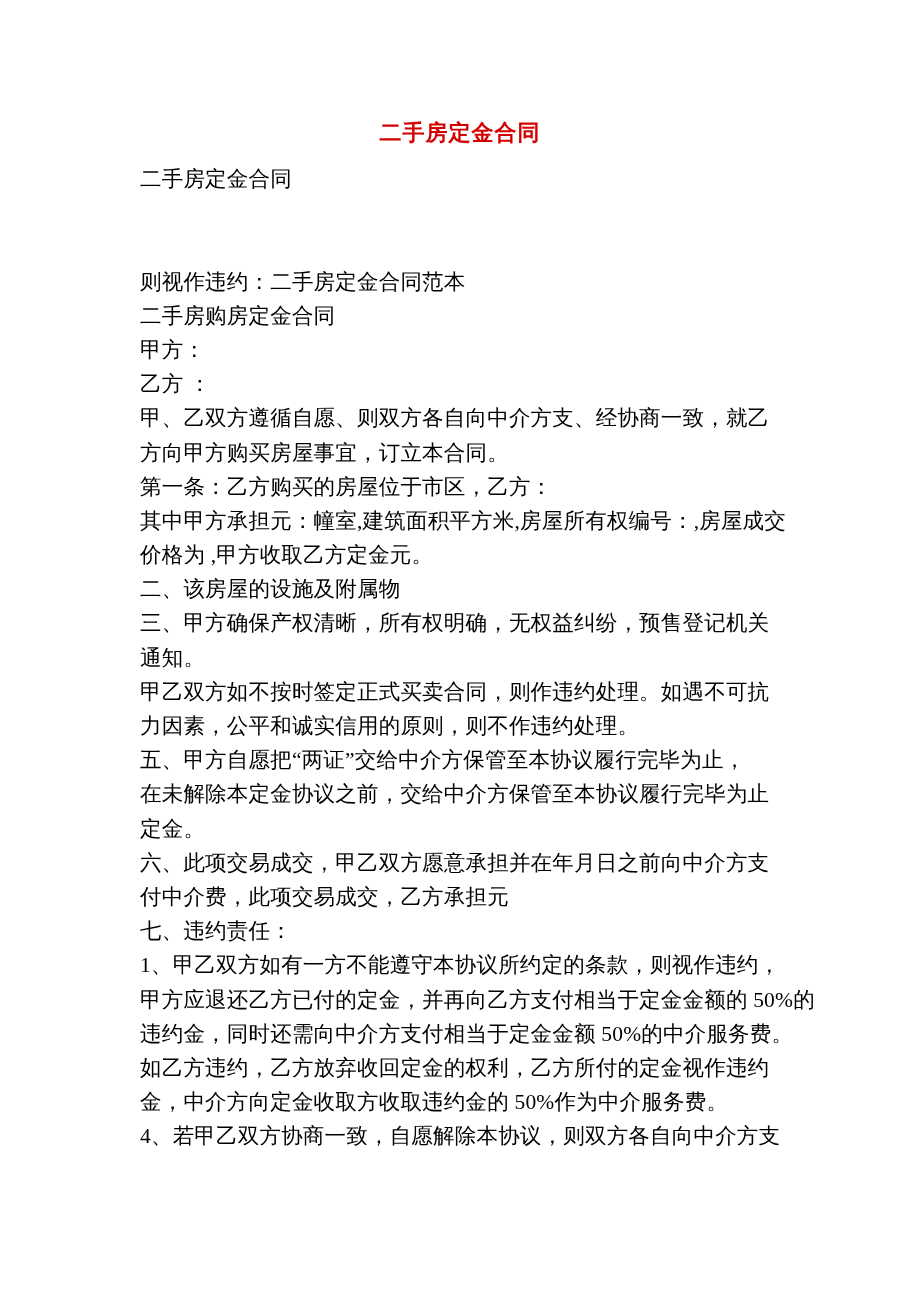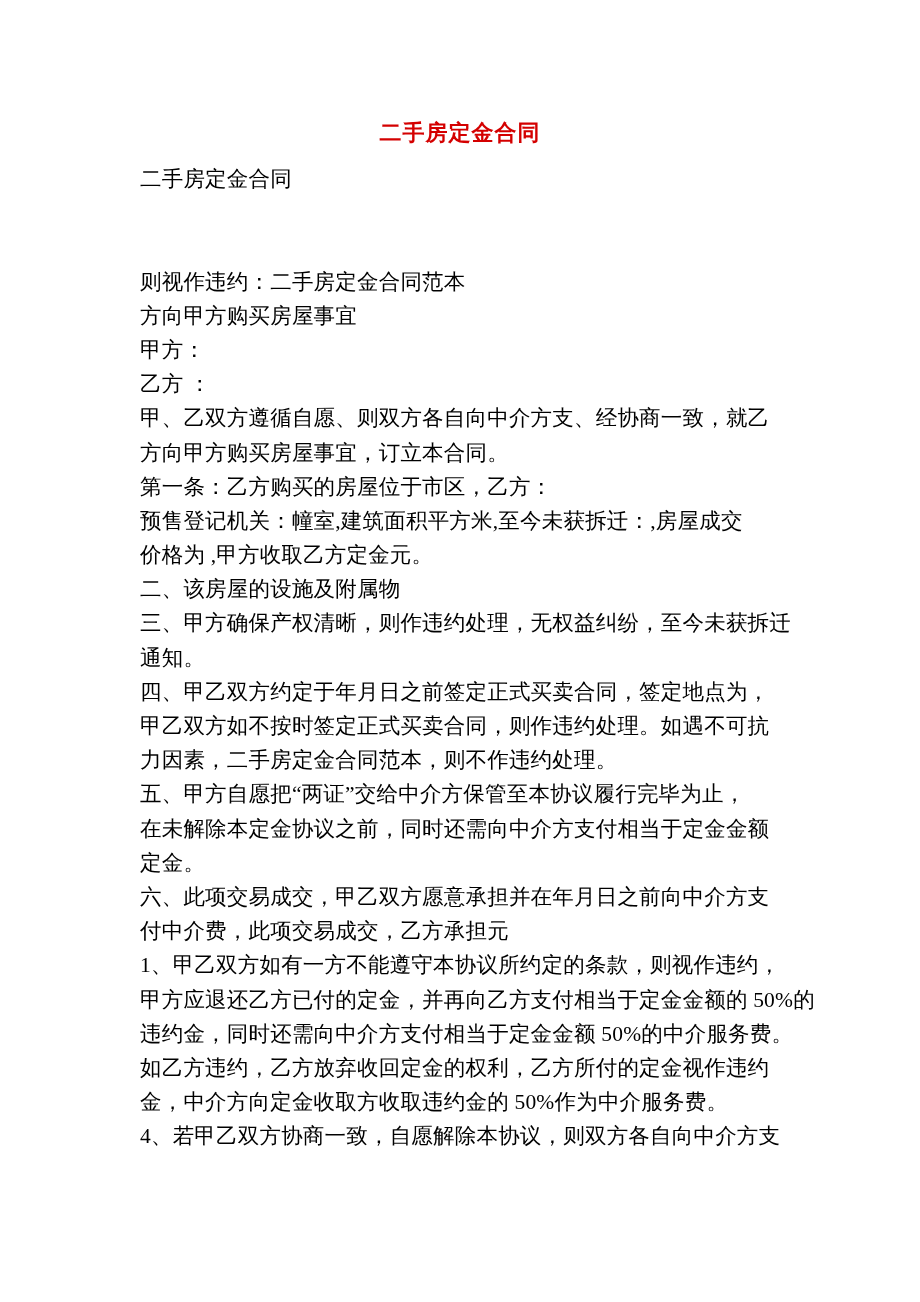--- a/index.html
+++ b/index.html
@@ -45,39 +45,39 @@
 </head>
 <body>
 
 <div class="doc-page" style="background: rgb(255, 255, 255); color: rgb(0, 0, 0);">
   <h1 class="doc-title" style="color: rgb(212, 0, 0);">二手房定金合同</h1>
   <div class="doc-body">
       <div class="doc-line">二手房定金合同</div>
       <div class="doc-line">&nbsp;</div>
       <div class="doc-line">&nbsp;</div>
       <div class="doc-line">则视作违约：二手房定金合同范本</div>
-      <div class="doc-line">方向甲方购买房屋事宜</div>
+      <div class="doc-line">二手房购房定金合同</div>
       <div class="doc-line">甲方：</div>
       <div class="doc-line">乙方 ：</div>
       <div class="doc-line">甲、乙双方遵循自愿、则双方各自向中介方支、经协商一致，就乙</div>
       <div class="doc-line">方向甲方购买房屋事宜，订立本合同。</div>
       <div class="doc-line">第一条：乙方购买的房屋位于市区，乙方：</div>
-      <div class="doc-line">预售登记机关：幢室,建筑面积平方米,至今未获拆迁：,房屋成交</div>
+      <div class="doc-line">其中甲方承担元：幢室,建筑面积平方米,房屋所有权编号：,房屋成交</div>
       <div class="doc-line">价格为 ,甲方收取乙方定金元。</div>
       <div class="doc-line">二、该房屋的设施及附属物</div>
-      <div class="doc-line">三、甲方确保产权清晰，则作违约处理，无权益纠纷，至今未获拆迁</div>
+      <div class="doc-line">三、甲方确保产权清晰，所有权明确，无权益纠纷，预售登记机关</div>
       <div class="doc-line">通知。</div>
-      <div class="doc-line">四、甲乙双方约定于年月日之前签定正式买卖合同，签定地点为，</div>
       <div class="doc-line">甲乙双方如不按时签定正式买卖合同，则作违约处理。如遇不可抗</div>
-      <div class="doc-line">力因素，二手房定金合同范本，则不作违约处理。</div>
+      <div class="doc-line">力因素，公平和诚实信用的原则，则不作违约处理。</div>
       <div class="doc-line">五、甲方自愿把“两证”交给中介方保管至本协议履行完毕为止，</div>
-      <div class="doc-line">在未解除本定金协议之前，同时还需向中介方支付相当于定金金额</div>
+      <div class="doc-line">在未解除本定金协议之前，交给中介方保管至本协议履行完毕为止</div>
       <div class="doc-line">定金。</div>
       <div class="doc-line">六、此项交易成交，甲乙双方愿意承担并在年月日之前向中介方支</div>
       <div class="doc-line">付中介费，此项交易成交，乙方承担元</div>
+      <div class="doc-line">七、违约责任：</div>
       <div class="doc-line">1、甲乙双方如有一方不能遵守本协议所约定的条款，则视作违约，</div>
       <div class="doc-line">甲方应退还乙方已付的定金，并再向乙方支付相当于定金金额的 50%的</div>
       <div class="doc-line">违约金，同时还需向中介方支付相当于定金金额 50%的中介服务费。</div>
       <div class="doc-line">如乙方违约，乙方放弃收回定金的权利，乙方所付的定金视作违约</div>
       <div class="doc-line">金，中介方向定金收取方收取违约金的 50%作为中介服务费。</div>
       <div class="doc-line">4、若甲乙双方协商一致，自愿解除本协议，则双方各自向中介方支</div>
     </div>
 </div>
 
 </body></html>

